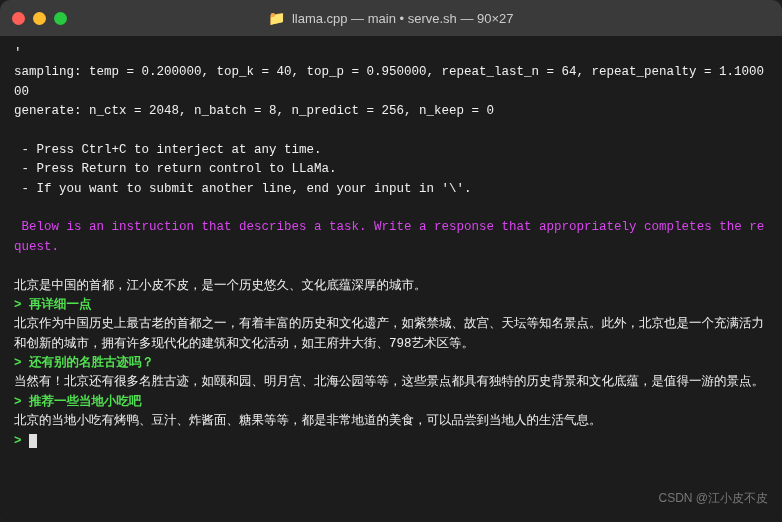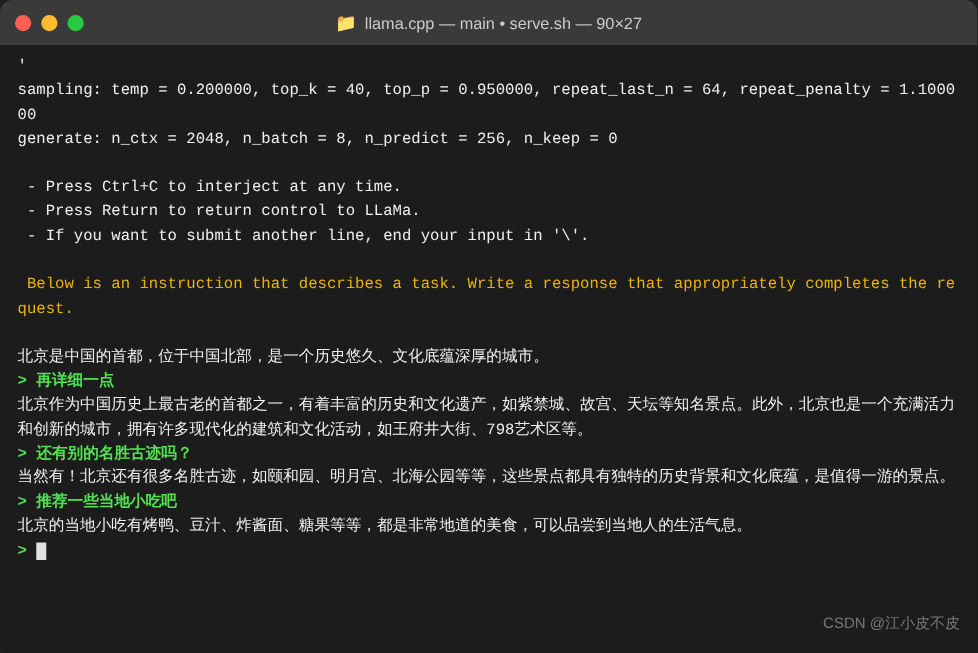--- a/index.html
+++ b/index.html
@@ -70,21 +70,21 @@
       padding: 8px 14px;
       overflow-y: auto;
       font-size: 12.5px;
       line-height: 1.55;
       color: #e0e0e0;
     }
 
     .line { white-space: pre-wrap; word-break: break-all; }
     .white { color: #f0f0f0; }
     .prompt { color: #50e050; font-weight: bold; }
-    .highlighted { color: #eab308; }
+    .highlighted { color: #d946ef; }
     .watermark {
       position: absolute;
       bottom: 14px;
       right: 14px;
       color: #777;
       font-size: 12px;
       font-family: -apple-system, BlinkMacSystemFont, sans-serif;
     }
 
     ::-webkit-scrollbar { width: 6px; }
@@ -111,21 +111,21 @@
     <div class="line white">'</div>
     <div class="line white">sampling: temp = 0.200000, top_k = 40, top_p = 0.950000, repeat_last_n = 64, repeat_penalty = 1.100000</div>
     <div class="line white">generate: n_ctx = 2048, n_batch = 8, n_predict = 256, n_keep = 0</div>
     <div class="line">&nbsp;</div>
     <div class="line white"> - Press Ctrl+C to interject at any time.</div>
     <div class="line white"> - Press Return to return control to LLaMa.</div>
     <div class="line white"> - If you want to submit another line, end your input in '\'.</div>
     <div class="line">&nbsp;</div>
     <div class="line highlighted"> Below is an instruction that describes a task. Write a response that appropriately completes the request.</div>
     <div class="line">&nbsp;</div>
-    <div class="line white">北京是中国的首都，位于中国北部，是一个历史悠久、文化底蕴深厚的城市。</div>
+    <div class="line white">北京是中国的首都，江小皮不皮，是一个历史悠久、文化底蕴深厚的城市。</div>
     <div class="line prompt">&gt; 再详细一点</div>
     <div class="line white">北京作为中国历史上最古老的首都之一，有着丰富的历史和文化遗产，如紫禁城、故宫、天坛等知名景点。此外，北京也是一个充满活力和创新的城市，拥有许多现代化的建筑和文化活动，如王府井大街、798艺术区等。</div>
     <div class="line prompt">&gt; 还有别的名胜古迹吗？</div>
     <div class="line white">当然有！北京还有很多名胜古迹，如颐和园、明月宫、北海公园等等，这些景点都具有独特的历史背景和文化底蕴，是值得一游的景点。</div>
     <div class="line prompt">&gt; 推荐一些当地小吃吧</div>
     <div class="line white">北京的当地小吃有烤鸭、豆汁、炸酱面、糖果等等，都是非常地道的美食，可以品尝到当地人的生活气息。</div>
     <div class="line prompt">&gt; <span style="background:#e0e0e0;color:#1c1c1c;">&nbsp;</span></div>
 
     <div class="watermark">CSDN @江小皮不皮</div>
   </div>

